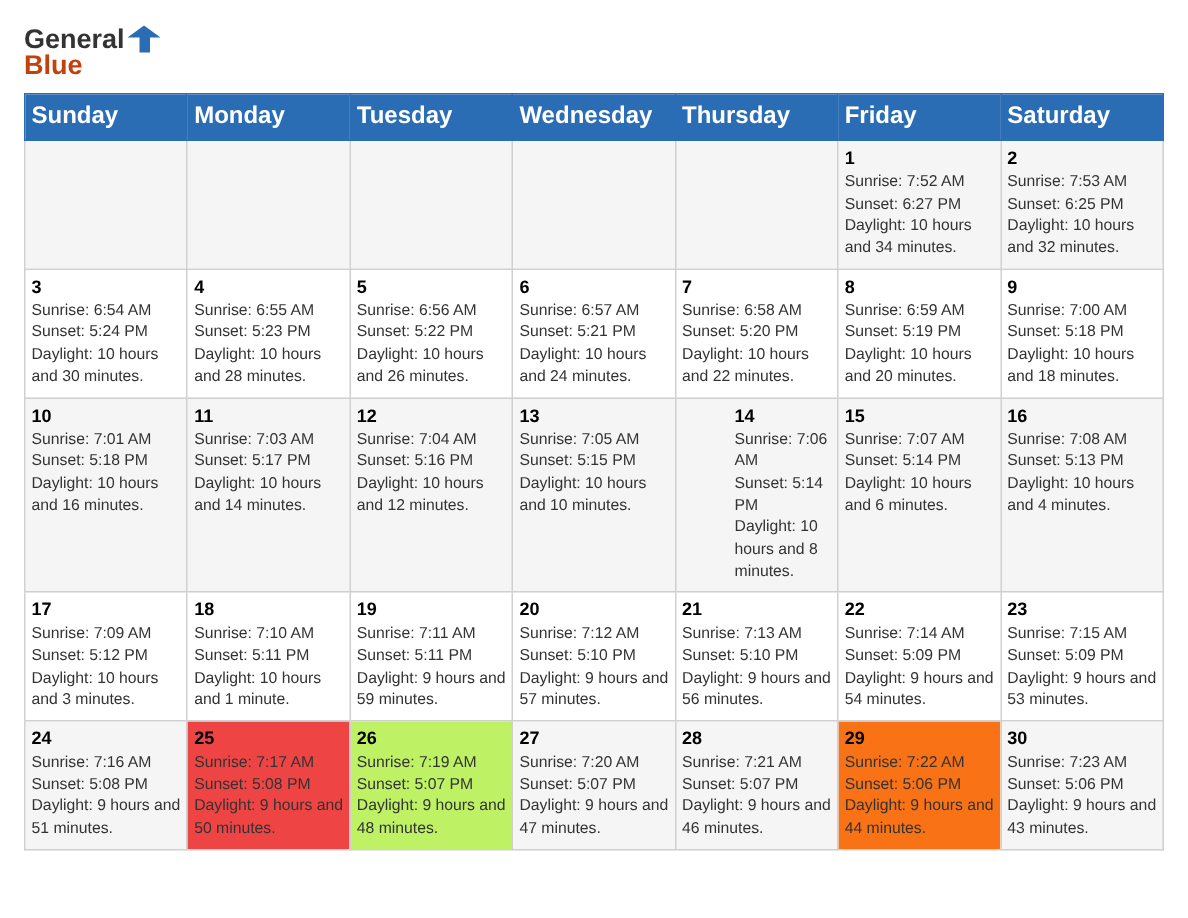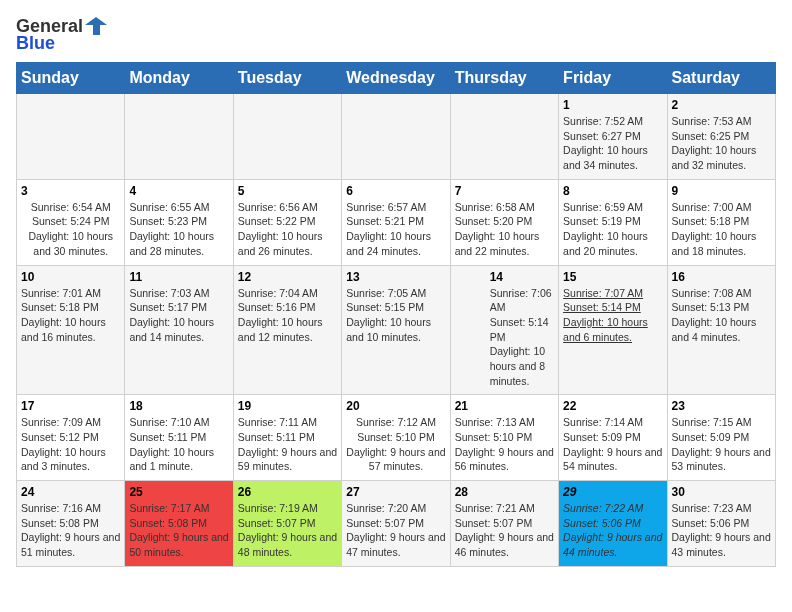--- a/index.html
+++ b/index.html
@@ -91,21 +91,21 @@
 <body>
 
 <div class="header">
   <div class="logo">
     <div class="logo-row">
       <span style="font-size:18px;font-weight:bold;color:#333;">General</span>
       <svg width="22" height="22" viewBox="0 0 22 22" style="margin-left:2px;margin-top:-2px;">
         <polygon points="11,2 22,10 15,10 15,20 8,20 8,10 0,10" fill="#2a6db5"></polygon>
       </svg>
     </div>
-    <span style="font-size:18px;font-weight:bold;color:#1d4ed8;margin-top:-4px;">Blue</span>
+    <span style="font-size:18px;font-weight:bold;color:#c2410c;margin-top:-4px;">Blue</span>
   </div>
   <div class="title-block">
     <div class="month-title"></div>
     <div class="location-title"></div>
   </div>
 </div>
 
 <table class="calendar">
   <thead>
     <tr>
@@ -134,21 +134,21 @@
         <td style="background: rgb(245, 245, 245);">
           <span class="day-num">2</span>
           <div class="day-info" style="white-space: pre-line;">Sunrise: 7:53 AM
 Sunset: 6:25 PM
 Daylight: 10 hours and 32 minutes.</div>
         </td>
       </tr>
       <tr>
         <td style="background: rgb(255, 255, 255);">
           <span class="day-num">3</span>
-          <div class="day-info" style="white-space: pre-line; text-align: center;">Sunrise: 6:54 AM
+          <div class="day-info" style="white-space: pre-line;">Sunrise: 6:54 AM
 Sunset: 5:24 PM
 Daylight: 10 hours and 30 minutes.</div>
         </td>
         <td style="background: rgb(255, 255, 255);">
           <span class="day-num">4</span>
           <div class="day-info" style="white-space: pre-line;">Sunrise: 6:55 AM
 Sunset: 5:23 PM
 Daylight: 10 hours and 28 minutes.</div>
         </td>
         <td style="background: rgb(255, 255, 255);">
@@ -208,21 +208,21 @@
 Daylight: 10 hours and 10 minutes.</div>
         </td>
         <td style="background: rgb(245, 245, 245); padding-left: 39px;">
           <span class="day-num">14</span>
           <div class="day-info" style="white-space: pre-line;">Sunrise: 7:06 AM
 Sunset: 5:14 PM
 Daylight: 10 hours and 8 minutes.</div>
         </td>
         <td style="background: rgb(245, 245, 245);">
           <span class="day-num">15</span>
-          <div class="day-info" style="white-space: pre-line; text-decoration: underline;">Sunrise: 7:07 AM
+          <div class="day-info" style="white-space: pre-line;">Sunrise: 7:07 AM
 Sunset: 5:14 PM
 Daylight: 10 hours and 6 minutes.</div>
         </td>
         <td style="background: rgb(245, 245, 245);">
           <span class="day-num">16</span>
           <div class="day-info" style="white-space: pre-line;">Sunrise: 7:08 AM
 Sunset: 5:13 PM
 Daylight: 10 hours and 4 minutes.</div>
         </td>
       </tr>
@@ -240,21 +240,21 @@
 Daylight: 10 hours and 1 minute.</div>
         </td>
         <td style="background: rgb(255, 255, 255);">
           <span class="day-num">19</span>
           <div class="day-info" style="white-space: pre-line;">Sunrise: 7:11 AM
 Sunset: 5:11 PM
 Daylight: 9 hours and 59 minutes.</div>
         </td>
         <td style="background: rgb(255, 255, 255);">
           <span class="day-num">20</span>
-          <div class="day-info" style="white-space: pre-line; text-align: center;">Sunrise: 7:12 AM
+          <div class="day-info" style="white-space: pre-line;">Sunrise: 7:12 AM
 Sunset: 5:10 PM
 Daylight: 9 hours and 57 minutes.</div>
         </td>
         <td style="background: rgb(255, 255, 255);">
           <span class="day-num">21</span>
           <div class="day-info" style="white-space: pre-line;">Sunrise: 7:13 AM
 Sunset: 5:10 PM
 Daylight: 9 hours and 56 minutes.</div>
         </td>
         <td style="background: rgb(255, 255, 255);">
@@ -294,21 +294,21 @@
           <div class="day-info" style="white-space: pre-line;">Sunrise: 7:20 AM
 Sunset: 5:07 PM
 Daylight: 9 hours and 47 minutes.</div>
         </td>
         <td style="background: rgb(245, 245, 245);">
           <span class="day-num">28</span>
           <div class="day-info" style="white-space: pre-line;">Sunrise: 7:21 AM
 Sunset: 5:07 PM
 Daylight: 9 hours and 46 minutes.</div>
         </td>
-        <td style="background: #0ea5e9; font-style: italic;">
+        <td style="background: #f97316;">
           <span class="day-num">29</span>
           <div class="day-info" style="white-space: pre-line;">Sunrise: 7:22 AM
 Sunset: 5:06 PM
 Daylight: 9 hours and 44 minutes.</div>
         </td>
         <td style="background: rgb(245, 245, 245);">
           <span class="day-num">30</span>
           <div class="day-info" style="white-space: pre-line;">Sunrise: 7:23 AM
 Sunset: 5:06 PM
 Daylight: 9 hours and 43 minutes.</div>

